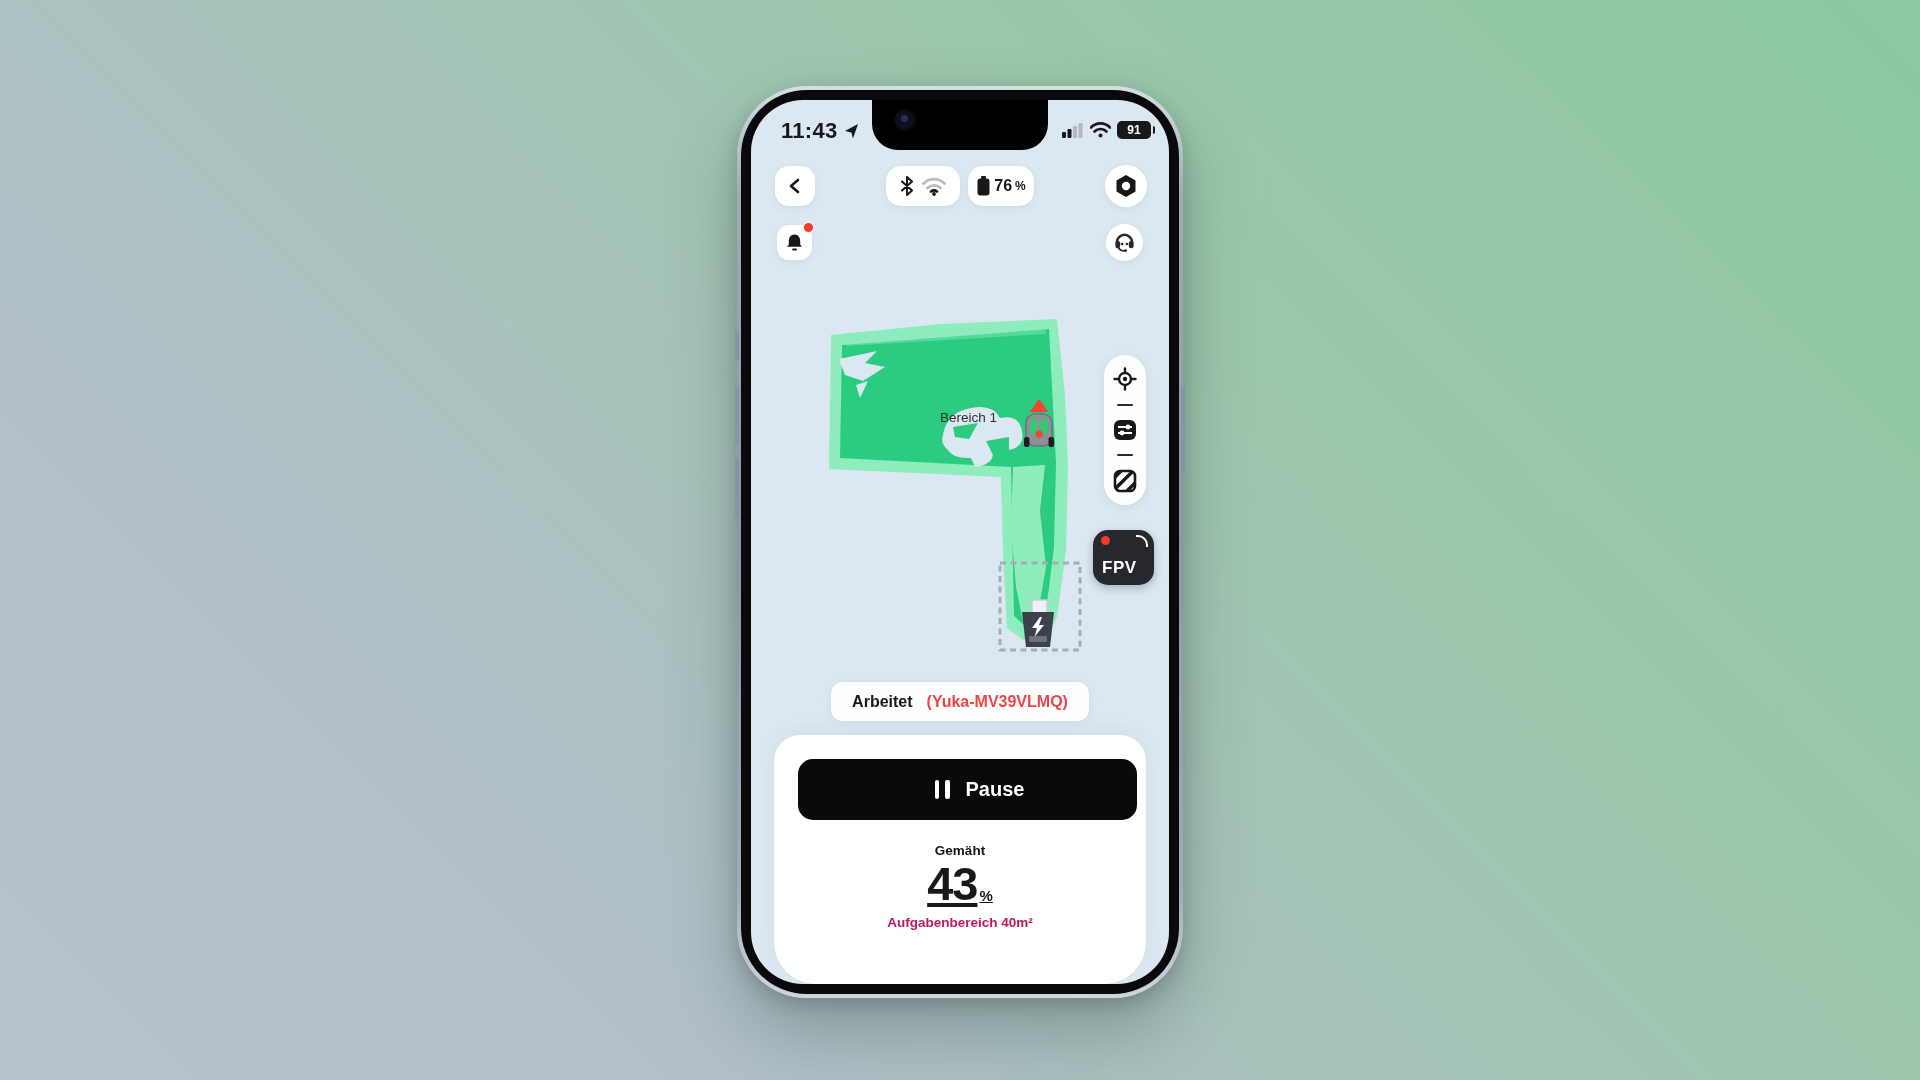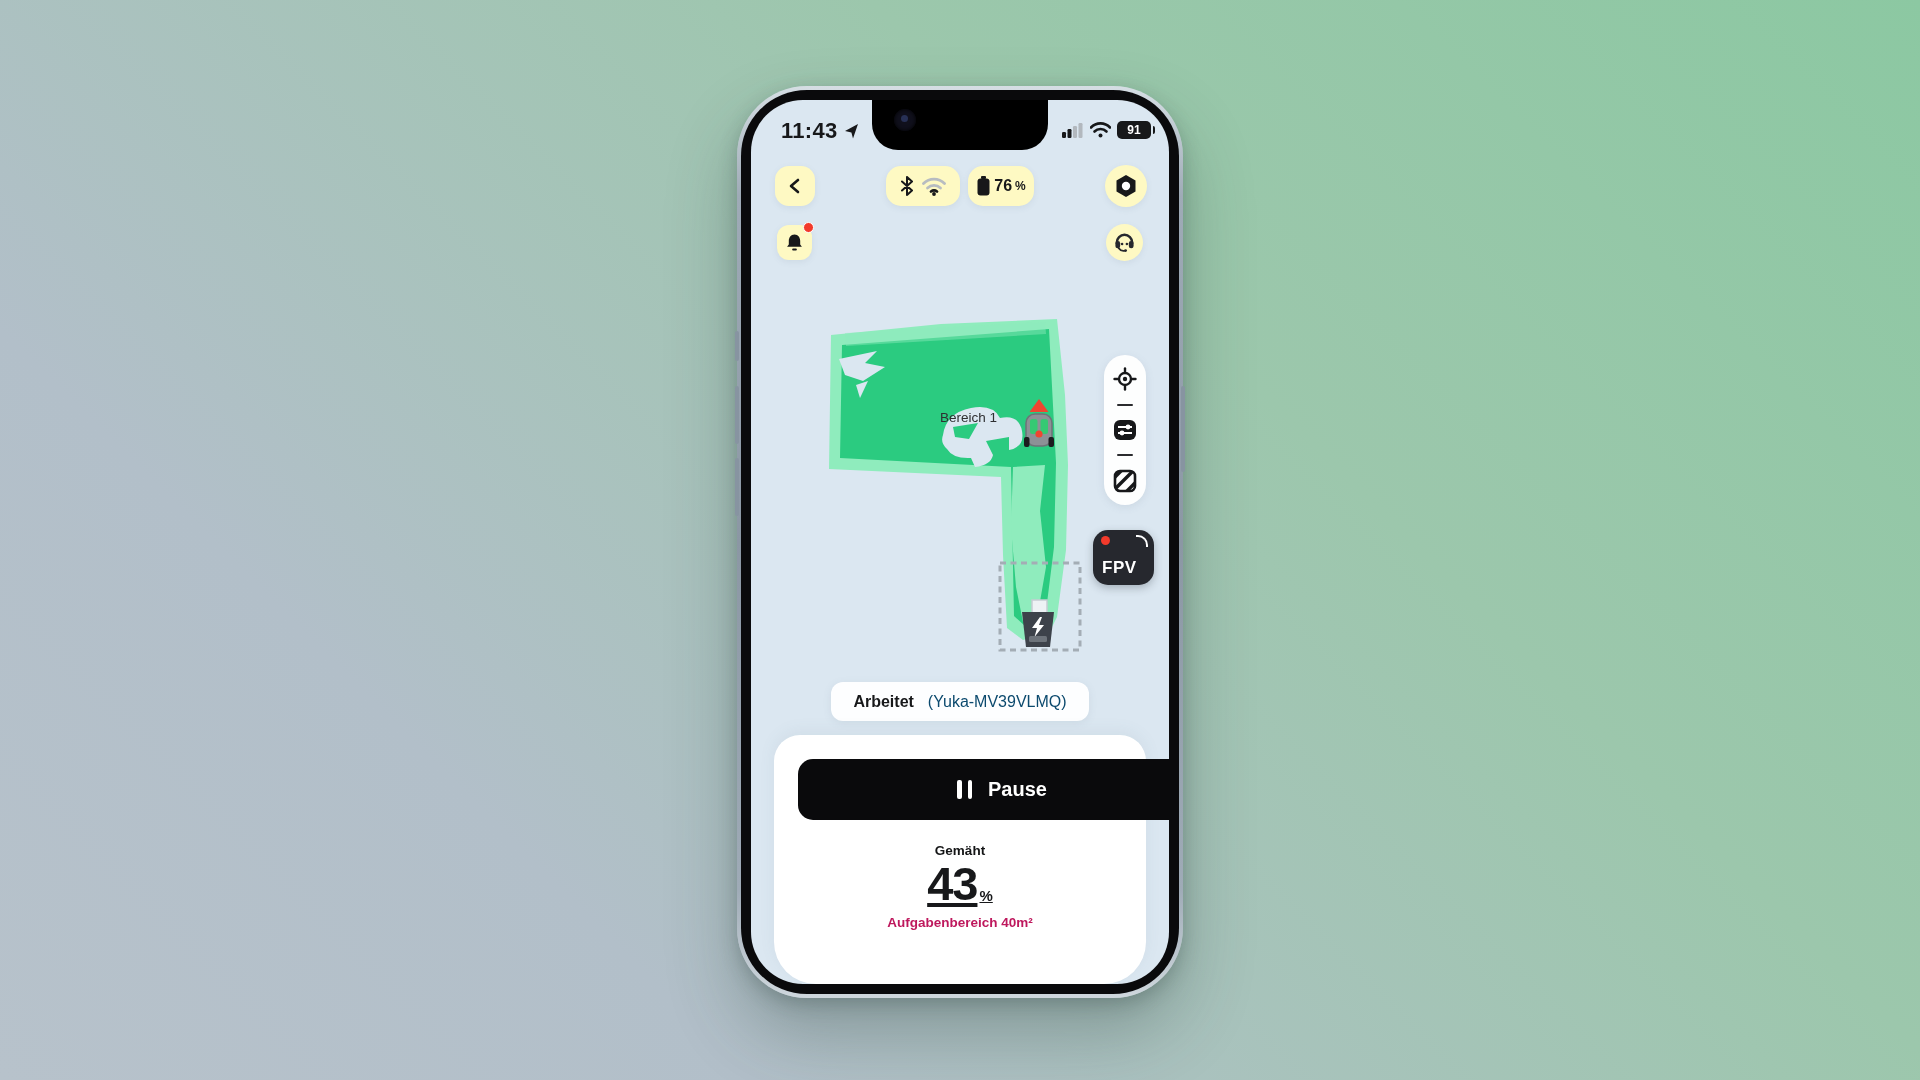--- a/index.html
+++ b/index.html
@@ -33,21 +33,21 @@
     border-radius:50%; background:#273055; }
   .statusbar { position:absolute; top:18px; left:0; right:0; height:26px; z-index:10; }
   .time-wrap { position:absolute; left:30px; top:0; display:flex; align-items:center; gap:6px; }
   .time { font-size:22px; font-weight:700; letter-spacing:.3px; }
   .sb-right { position:absolute; right:18px; top:3px; display:flex; align-items:center; gap:6px; }
   .batt-badge { width:34px; height:18px; background:#17181a; border-radius:5px; color:#fff;
     font-size:12px; font-weight:700; display:flex; align-items:center; justify-content:center; position:relative; }
   .batt-badge::after { content:""; position:absolute; right:-4px; top:5px; width:2.5px; height:8px;
     background:#17181a; border-radius:0 2px 2px 0; }
   
-  .hbtn { position:absolute; background:#fef9c3; display:flex; align-items:center; justify-content:center;
+  .hbtn { position:absolute; background:#ffffff; display:flex; align-items:center; justify-content:center;
     box-shadow:0 2px 6px rgba(90,110,130,.10); cursor:pointer; }
   .back { left:24px; top:66px; width:40px; height:40px; border-radius:14px; }
   .pill { display:flex; align-items:center; justify-content:center; gap:8px; }
   .pill-conn { left:135px; top:66px; width:74px; height:40px; border-radius:15px; }
   .pill-batt { left:217px; top:66px; width:66px; height:40px; border-radius:15px; gap:3px; }
   .pill-batt .pct { font-size:16px; font-weight:700; }
   .pill-batt .pctu { font-size:12px; font-weight:700; }
   .settings { left:354px; top:65px; width:42px; height:42px; border-radius:50%; }
   .bell { left:26px; top:125px; width:35px; height:35px; border-radius:12px; }
   .reddot { position:absolute; right:-2px; top:-3px; width:11px; height:11px; border-radius:50%;
@@ -66,25 +66,25 @@
     border-radius:15px; color:#fff; cursor:pointer; box-shadow:0 3px 8px rgba(40,50,60,.3); }
   .fpv .dot { position:absolute; left:8px; top:6px; width:9px; height:9px; border-radius:50%; background:#f23a2b; }
   .fpv .lbl { position:absolute; left:9px; bottom:7px; font-size:17px; font-weight:800; letter-spacing:.5px; }
   .fpv .corner { position:absolute; right:6px; top:5px; width:12px; height:12px;
     border-top:2.5px solid #fff; border-right:2.5px solid #fff; border-top-right-radius:10px; }
   
   .statuspill { position:absolute; left:80px; top:582px; width:258px; height:39px; background:#fdfeff;
     border-radius:12px; display:flex; align-items:center; justify-content:center; gap:14px;
     box-shadow:0 2px 8px rgba(90,110,130,.10); }
   .statuspill .st { font-size:16px; font-weight:700; }
-  .statuspill .dev { font-size:16px; font-weight:400; color:#0c4a6e; }
+  .statuspill .dev { font-size:16px; font-weight:700; color:#ef4444; }
   
   .card { position:absolute; left:23px; top:635px; width:372px; height:249px; background:#fff;
     border-radius:26px 26px 42px 42px; box-shadow:0 -4px 16px rgba(90,110,130,.08); }
-  .pausebtn { position:absolute; left:24px; top:24px; width:384px; height:61px; background:#0a0a0c;
+  .pausebtn { position:absolute; left:24px; top:24px; width:339px; height:61px; background:#0a0a0c;
     border-radius:15px; display:flex; align-items:center; justify-content:center; gap:16px;
     color:#fff; cursor:pointer;padding-left:24px; }
   .pausebtn .bars { display:flex; gap:6px; }
   .pausebtn .bar { width:4.5px; height:19px; background:#fff; border-radius:2px; }
   .pausebtn .plabel { font-size:20px; font-weight:600; }
   .stats { position:absolute; left:0; right:0; top:108px; display:flex; justify-content:center; gap:30px; }
   .stat { display:flex; flex-direction:column; align-items:center; }
   .stat .slabel { font-size:13.5px; font-weight:700; color:#141516; }
   .stat .valwrap { display:flex; align-items:flex-end; margin-top:2px; line-height:1;text-decoration:underline; }
   .stat .val { font-size:47px; font-weight:700; letter-spacing:-1px; }

